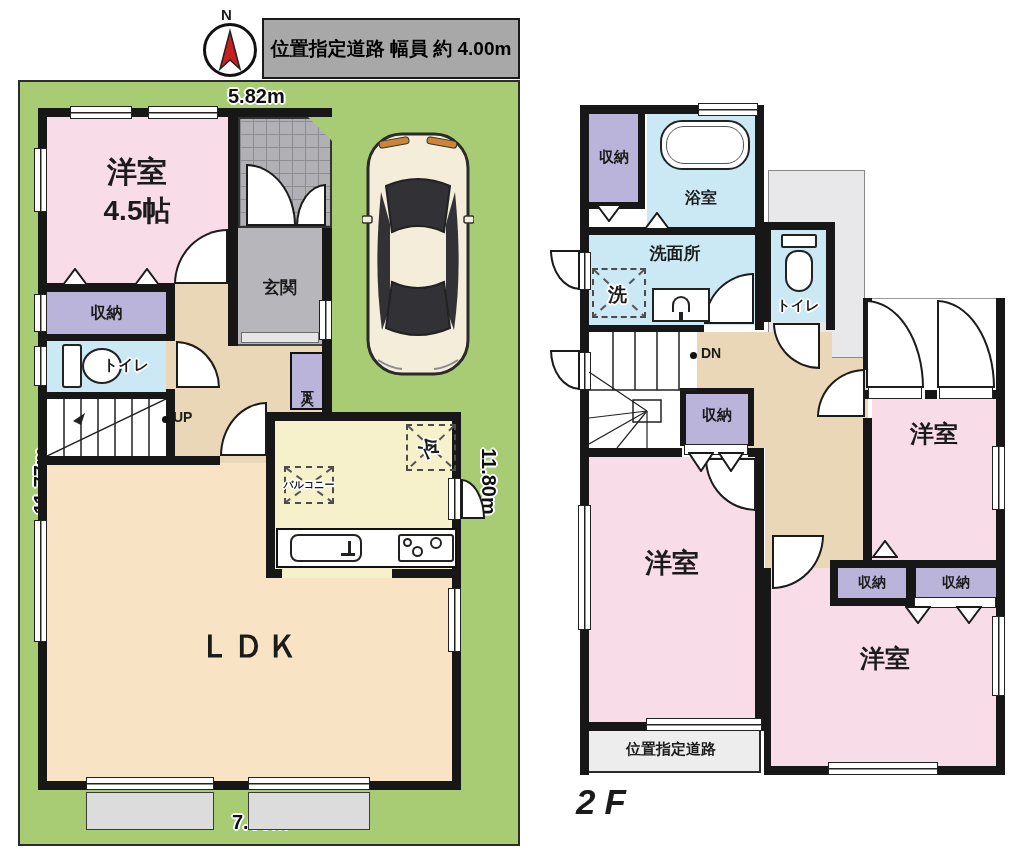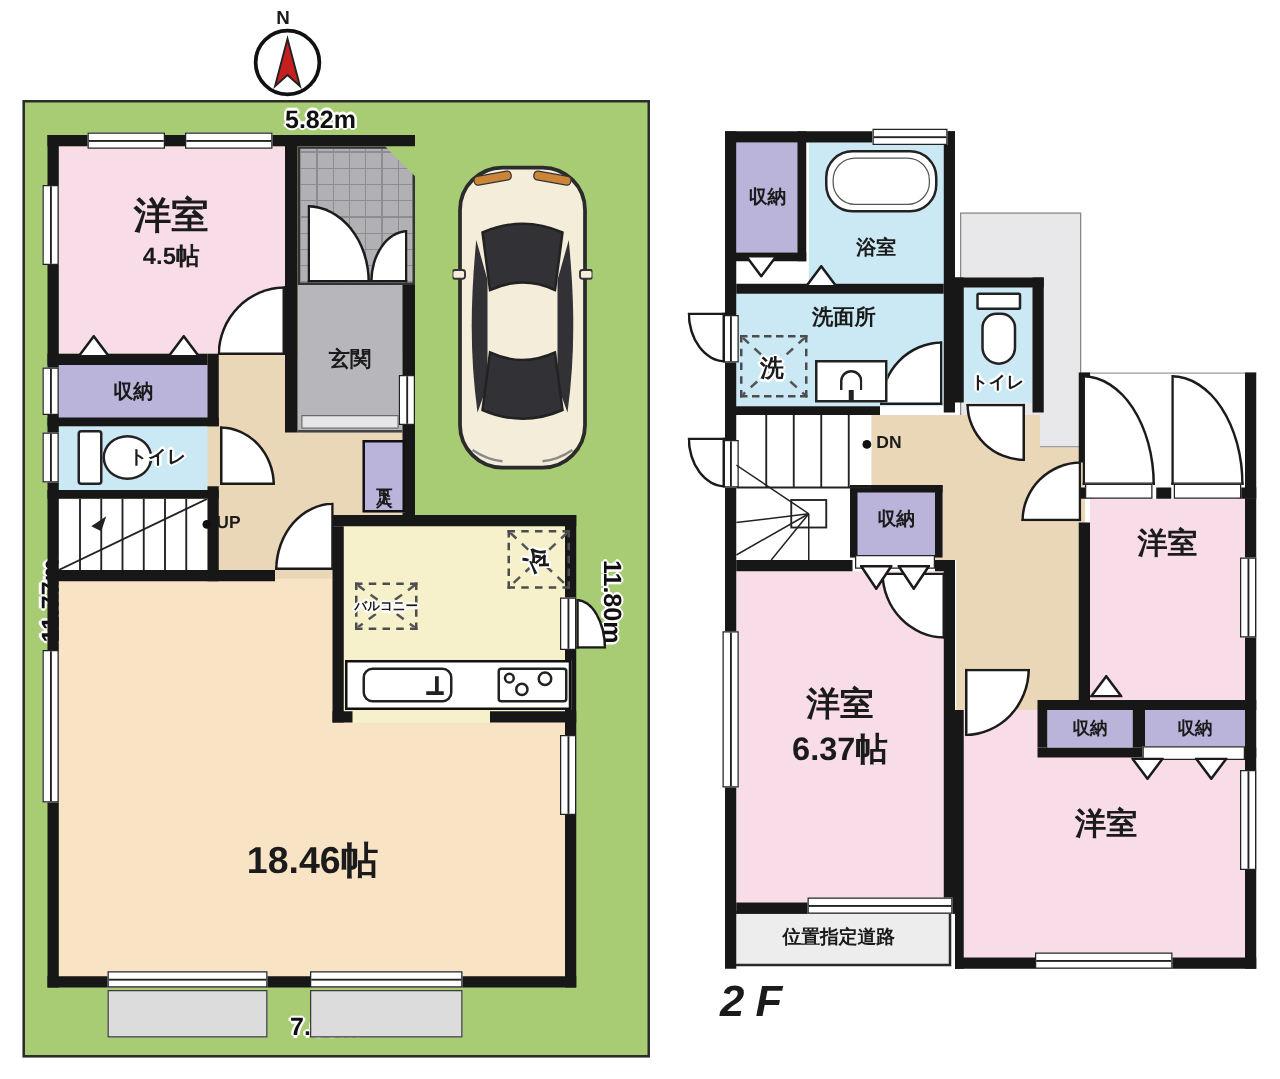--- a/index.html
+++ b/index.html
@@ -29,20 +29,23 @@
 <body>
 
 <div id="stage">
 
   <div class="lbl" style="left:221px;top:6px;font-size:15px;">N</div>
   <div class="abs" style="left:203px;top:23px;width:54px;height:54px;border:3px solid #111;border-radius:50%;background:#fff;">
     <svg width="48" height="48" style="position:absolute;left:0;top:0;">
       <polygon points="24,5 34,43 24,34 14,43" fill="#c51f1f" stroke="#222" stroke-width="1.5"></polygon>
     </svg>
   </div>
+  <div class="abs" style="left:262px;top:18px;width:258px;height:61px;background:#a8a8a8;border:2px solid #1a1a1a;display:flex;align-items:center;justify-content:center;">
+    <span class="ctr" style="font-weight:bold;font-size:19px;color:#000;">位置指定道路 幅員 約 4.00m</span>
+  </div>
 
   <div class="abs" style="left:18px;top:80px;width:502px;height:766px;background:#a7cc74;border:2px solid #2c2c2c;"></div>
 
   <div class="dim halo" style="left:228px;top:85px;">5.82m</div>
   <div class="dim halo" style="left:232px;top:811px;">7.66m</div>
   <div class="dim halo" style="left:30px;top:514px;transform:rotate(-90deg);transform-origin:0 0;">11.77m</div>
   <div class="dim halo" style="left:500px;top:448px;transform:rotate(90deg);transform-origin:0 0;">11.80m</div>
 
   <div class="room" style="left:47px;top:420px;width:410px;height:362px;background:#f8e3c5;"></div>
   <div class="room" style="left:160px;top:283px;width:172px;height:180px;background:#e9d7b7;"></div>
@@ -137,27 +140,27 @@
   <div class="lbl halo ctr" style="left:282px;top:478px;width:54px;font-size:10px;">バルコニー</div>
   <div class="xbox" style="left:406px;top:424px;width:50px;height:47px;">
     <svg width="100%" height="100%" viewBox="0 0 100 100" preserveAspectRatio="none">
       <line x1="0" y1="0" x2="100" y2="100" stroke="#555" stroke-width="2" stroke-dasharray="7 6" vector-effect="non-scaling-stroke"></line>
       <line x1="100" y1="0" x2="0" y2="100" stroke="#555" stroke-width="2" stroke-dasharray="7 6" vector-effect="non-scaling-stroke"></line>
     </svg>
   </div>
   <div class="lbl halo" style="left:420px;top:434px;font-size:20px;transform:rotate(-40deg);">冷</div>
 
   <div class="lbl ctr" style="left:57px;top:152px;width:160px;font-size:30px;">洋室</div>
-  <div class="lbl ctr" style="left:57px;top:192px;width:160px;font-size:19px;text-align:center;">4.5帖</div>
+  <div class="lbl ctr" style="left:57px;top:192px;width:160px;font-size:28px;text-align:center;">4.5帖</div>
   <div class="lbl ctr" style="left:47px;top:303px;width:119px;font-size:16px;">収納</div>
   <div class="lbl ctr" style="left:238px;top:276px;width:84px;font-size:17px;">玄関</div>
   <div class="abs" style="left:290px;top:352px;width:34px;height:58px;background:#bab3da;border:2px solid #111;display:flex;align-items:center;justify-content:center;">
     <span class="vtext" style="font-weight:bold;font-size:13px;letter-spacing:1px;">下足入</span>
   </div>
-  <div class="lbl ctr" style="left:140px;top:668px;width:220px;font-size:30px;">18.46帖</div>
+  <div class="lbl ctr" style="left:140px;top:625px;width:220px;font-size:32px;letter-spacing:2px;">ＬＤＫ</div>
 
   <svg class="abs" style="left:362px;top:130px;" width="112" height="248" viewBox="0 0 112 248">
     <rect x="6" y="4" width="100" height="240" rx="34" fill="#f3edda" stroke="#2b2b2b" stroke-width="3"></rect>
     <rect x="17" y="9" width="30" height="7" rx="3" transform="rotate(-10 32 12)" fill="#cc8436" stroke="#333" stroke-width="1"></rect>
     <rect x="65" y="9" width="30" height="7" rx="3" transform="rotate(10 80 12)" fill="#cc8436" stroke="#333" stroke-width="1"></rect>
     <path d="M24,56 Q56,42 88,56 L82,102 Q56,90 30,102 Z" fill="#323236" stroke="#222" stroke-width="2"></path>
     <path d="M19,62 C14,115 14,155 20,200 L28,178 L28,94 Z" fill="#323236"></path>
     <path d="M93,62 C98,115 98,155 92,200 L84,178 L84,94 Z" fill="#323236"></path>
     <path d="M24,198 Q56,212 88,198 L82,152 Q56,164 30,152 Z" fill="#323236" stroke="#222" stroke-width="2"></path>
     <rect x="0" y="86" width="10" height="7" rx="2" fill="#f3edda" stroke="#333" stroke-width="1.5"></rect>
@@ -291,21 +294,20 @@
   <div class="abs" style="left:679px;top:312px;width:4px;height:8px;background:#222;"></div>
   <div class="abs" style="left:781px;top:234px;width:36px;height:14px;background:#fff;border:2px solid #222;border-radius:2px;"></div>
   <div class="abs" style="left:785px;top:250px;width:28px;height:42px;background:#fff;border:2px solid #222;border-radius:13px 13px 15px 15px;"></div>
 
   <div class="lbl ctr" style="left:589px;top:148px;width:50px;font-size:15px;">収納</div>
   <div class="lbl ctr" style="left:647px;top:188px;width:108px;font-size:16px;">浴室</div>
   <div class="lbl ctr" style="left:600px;top:242px;width:150px;font-size:17px;">洗面所</div>
   <div class="lbl ctr halo" style="left:768px;top:297px;width:60px;font-size:14px;">トイレ</div>
   <div class="lbl ctr" style="left:680px;top:406px;width:74px;font-size:15px;">収納</div>
   <div class="lbl ctr" style="left:589px;top:545px;width:166px;font-size:27px;">洋室</div>
-  <div class="lbl ctr" style="left:589px;top:582px;width:166px;font-size:26px;">6.37帖</div>
   <div class="lbl ctr" style="left:872px;top:418px;width:124px;font-size:24px;">洋室</div>
   <div class="lbl ctr" style="left:790px;top:642px;width:190px;font-size:25px;">洋室</div>
   <div class="lbl ctr" style="left:838px;top:574px;width:68px;font-size:14px;">収納</div>
   <div class="lbl ctr" style="left:916px;top:574px;width:80px;font-size:14px;">収納</div>
   <div class="lbl ctr" style="left:581px;top:740px;width:180px;font-size:15px;">位置指定道路</div>
   <div class="lbl" style="left:576px;top:782px;font-size:35px;letter-spacing:9px;font-style:italic;">2F</div>
 
 </div>
 
 </body></html>

